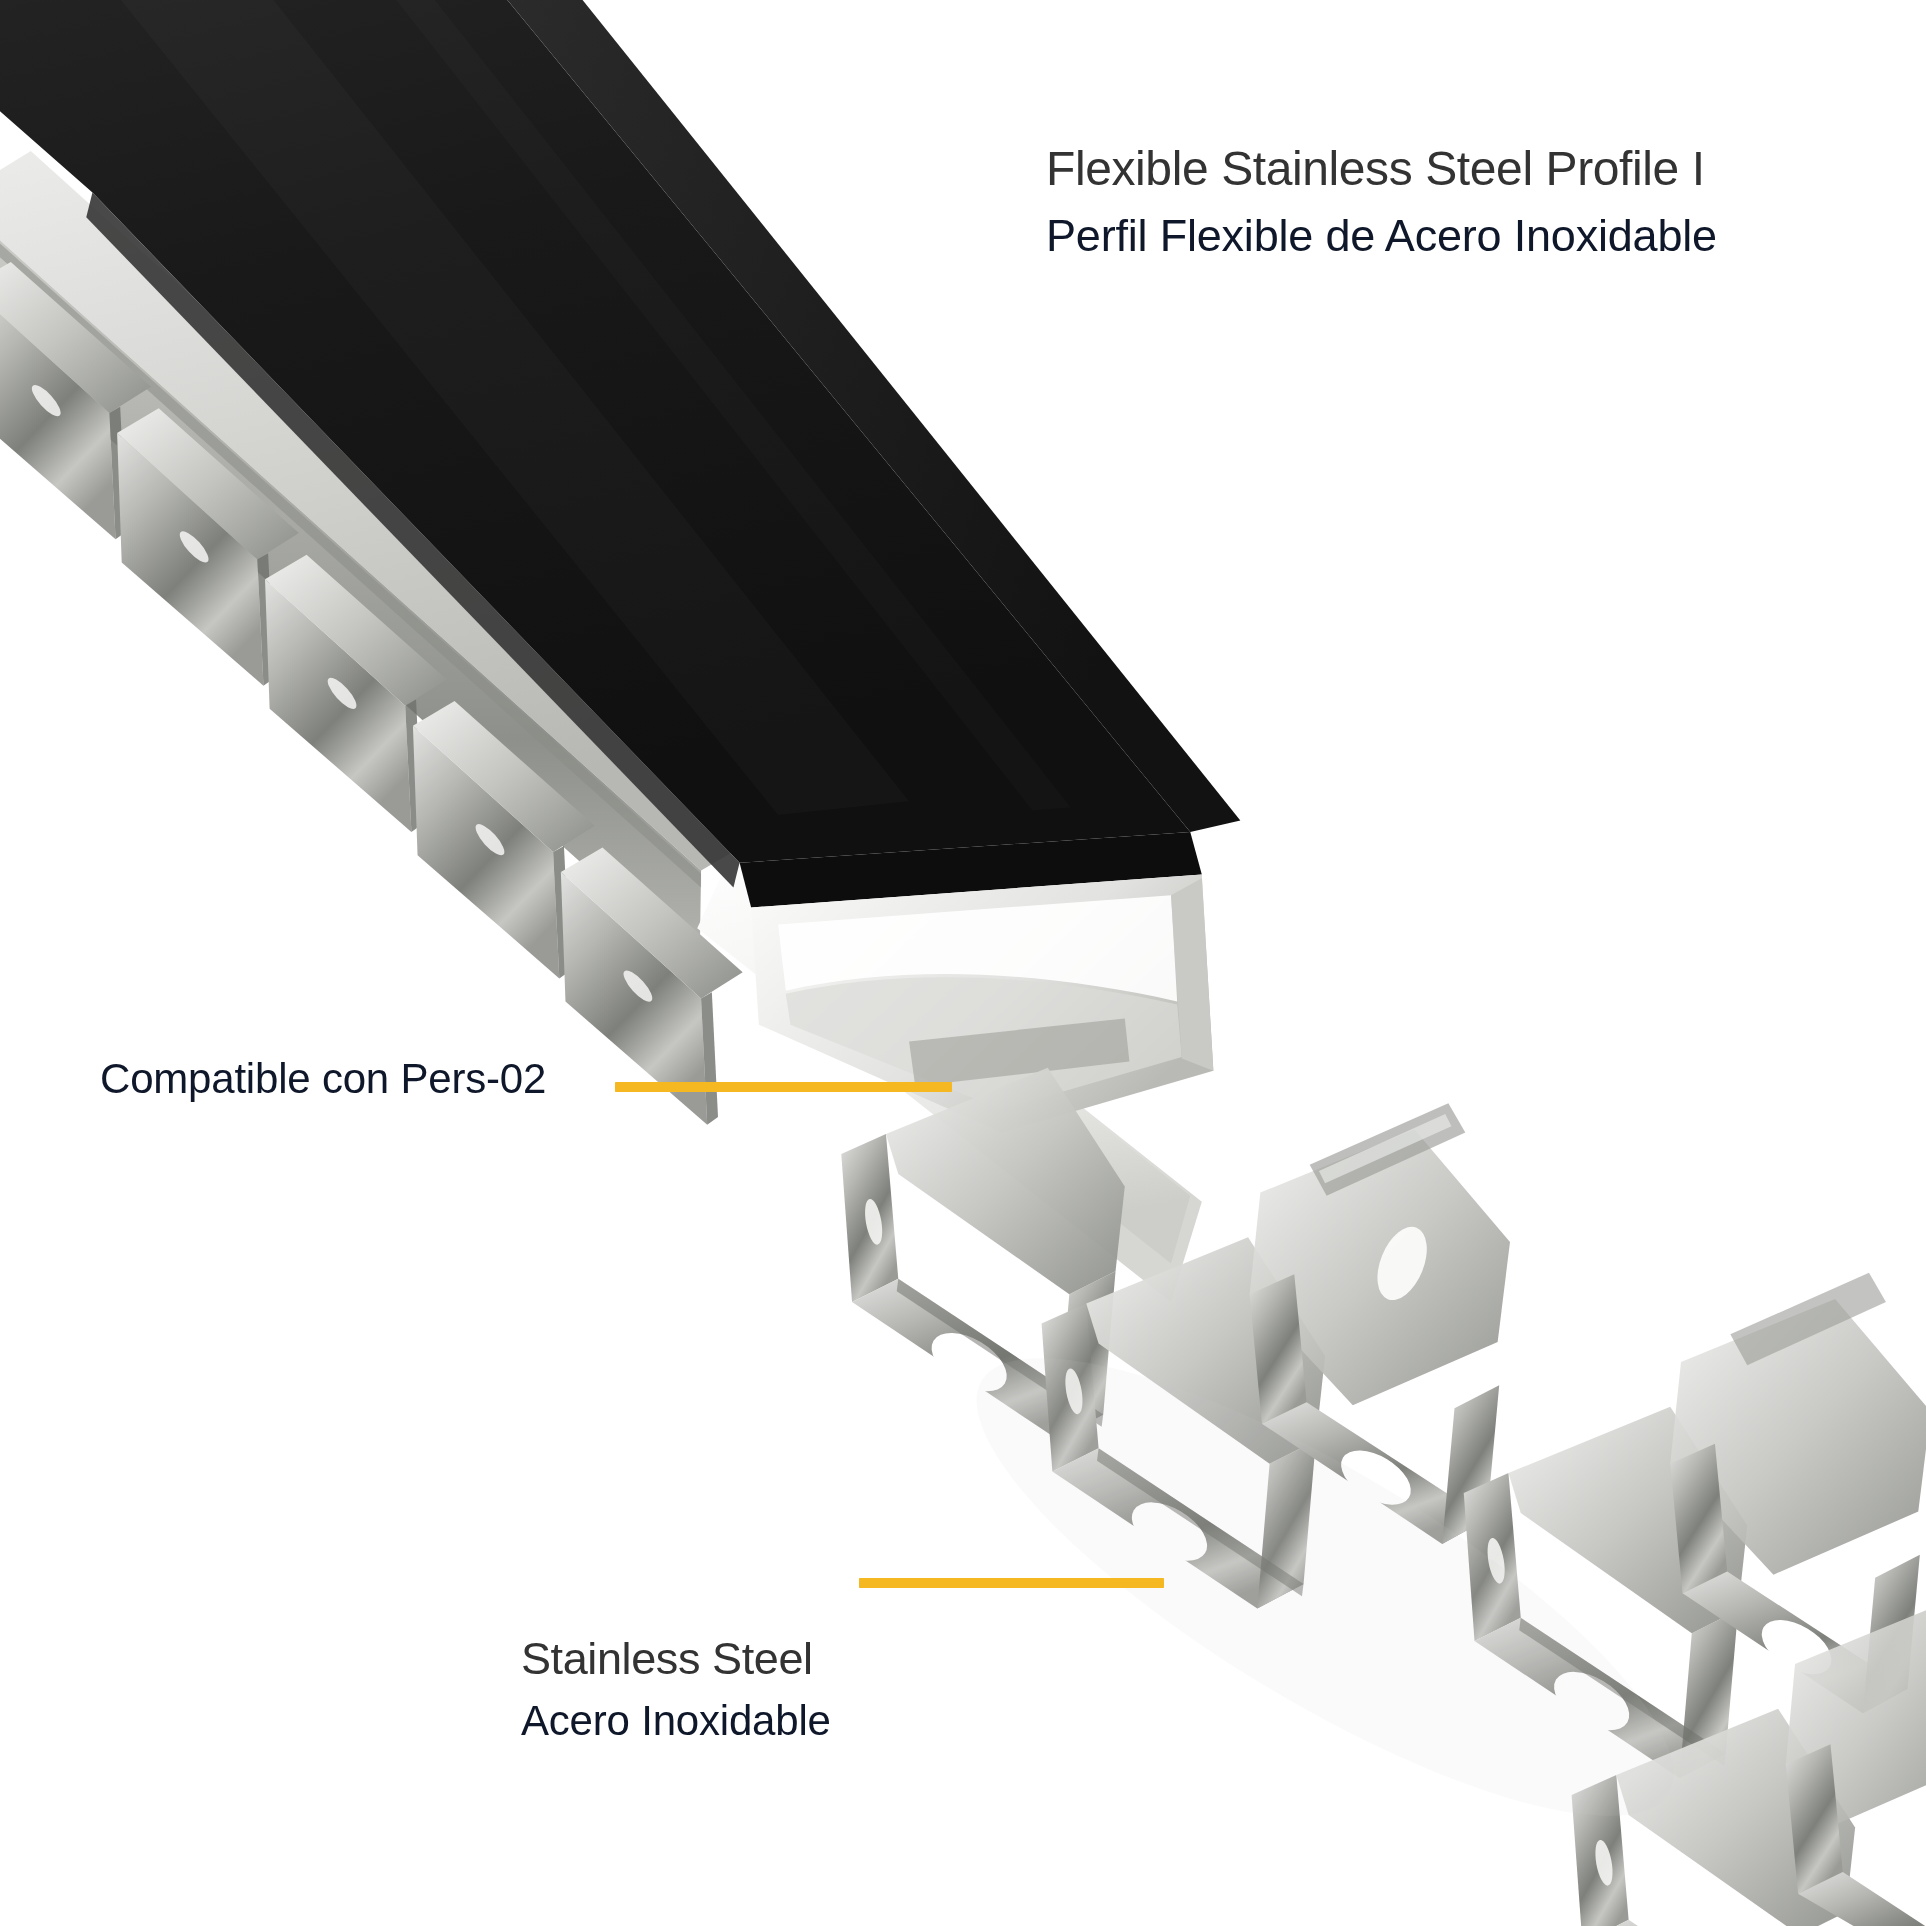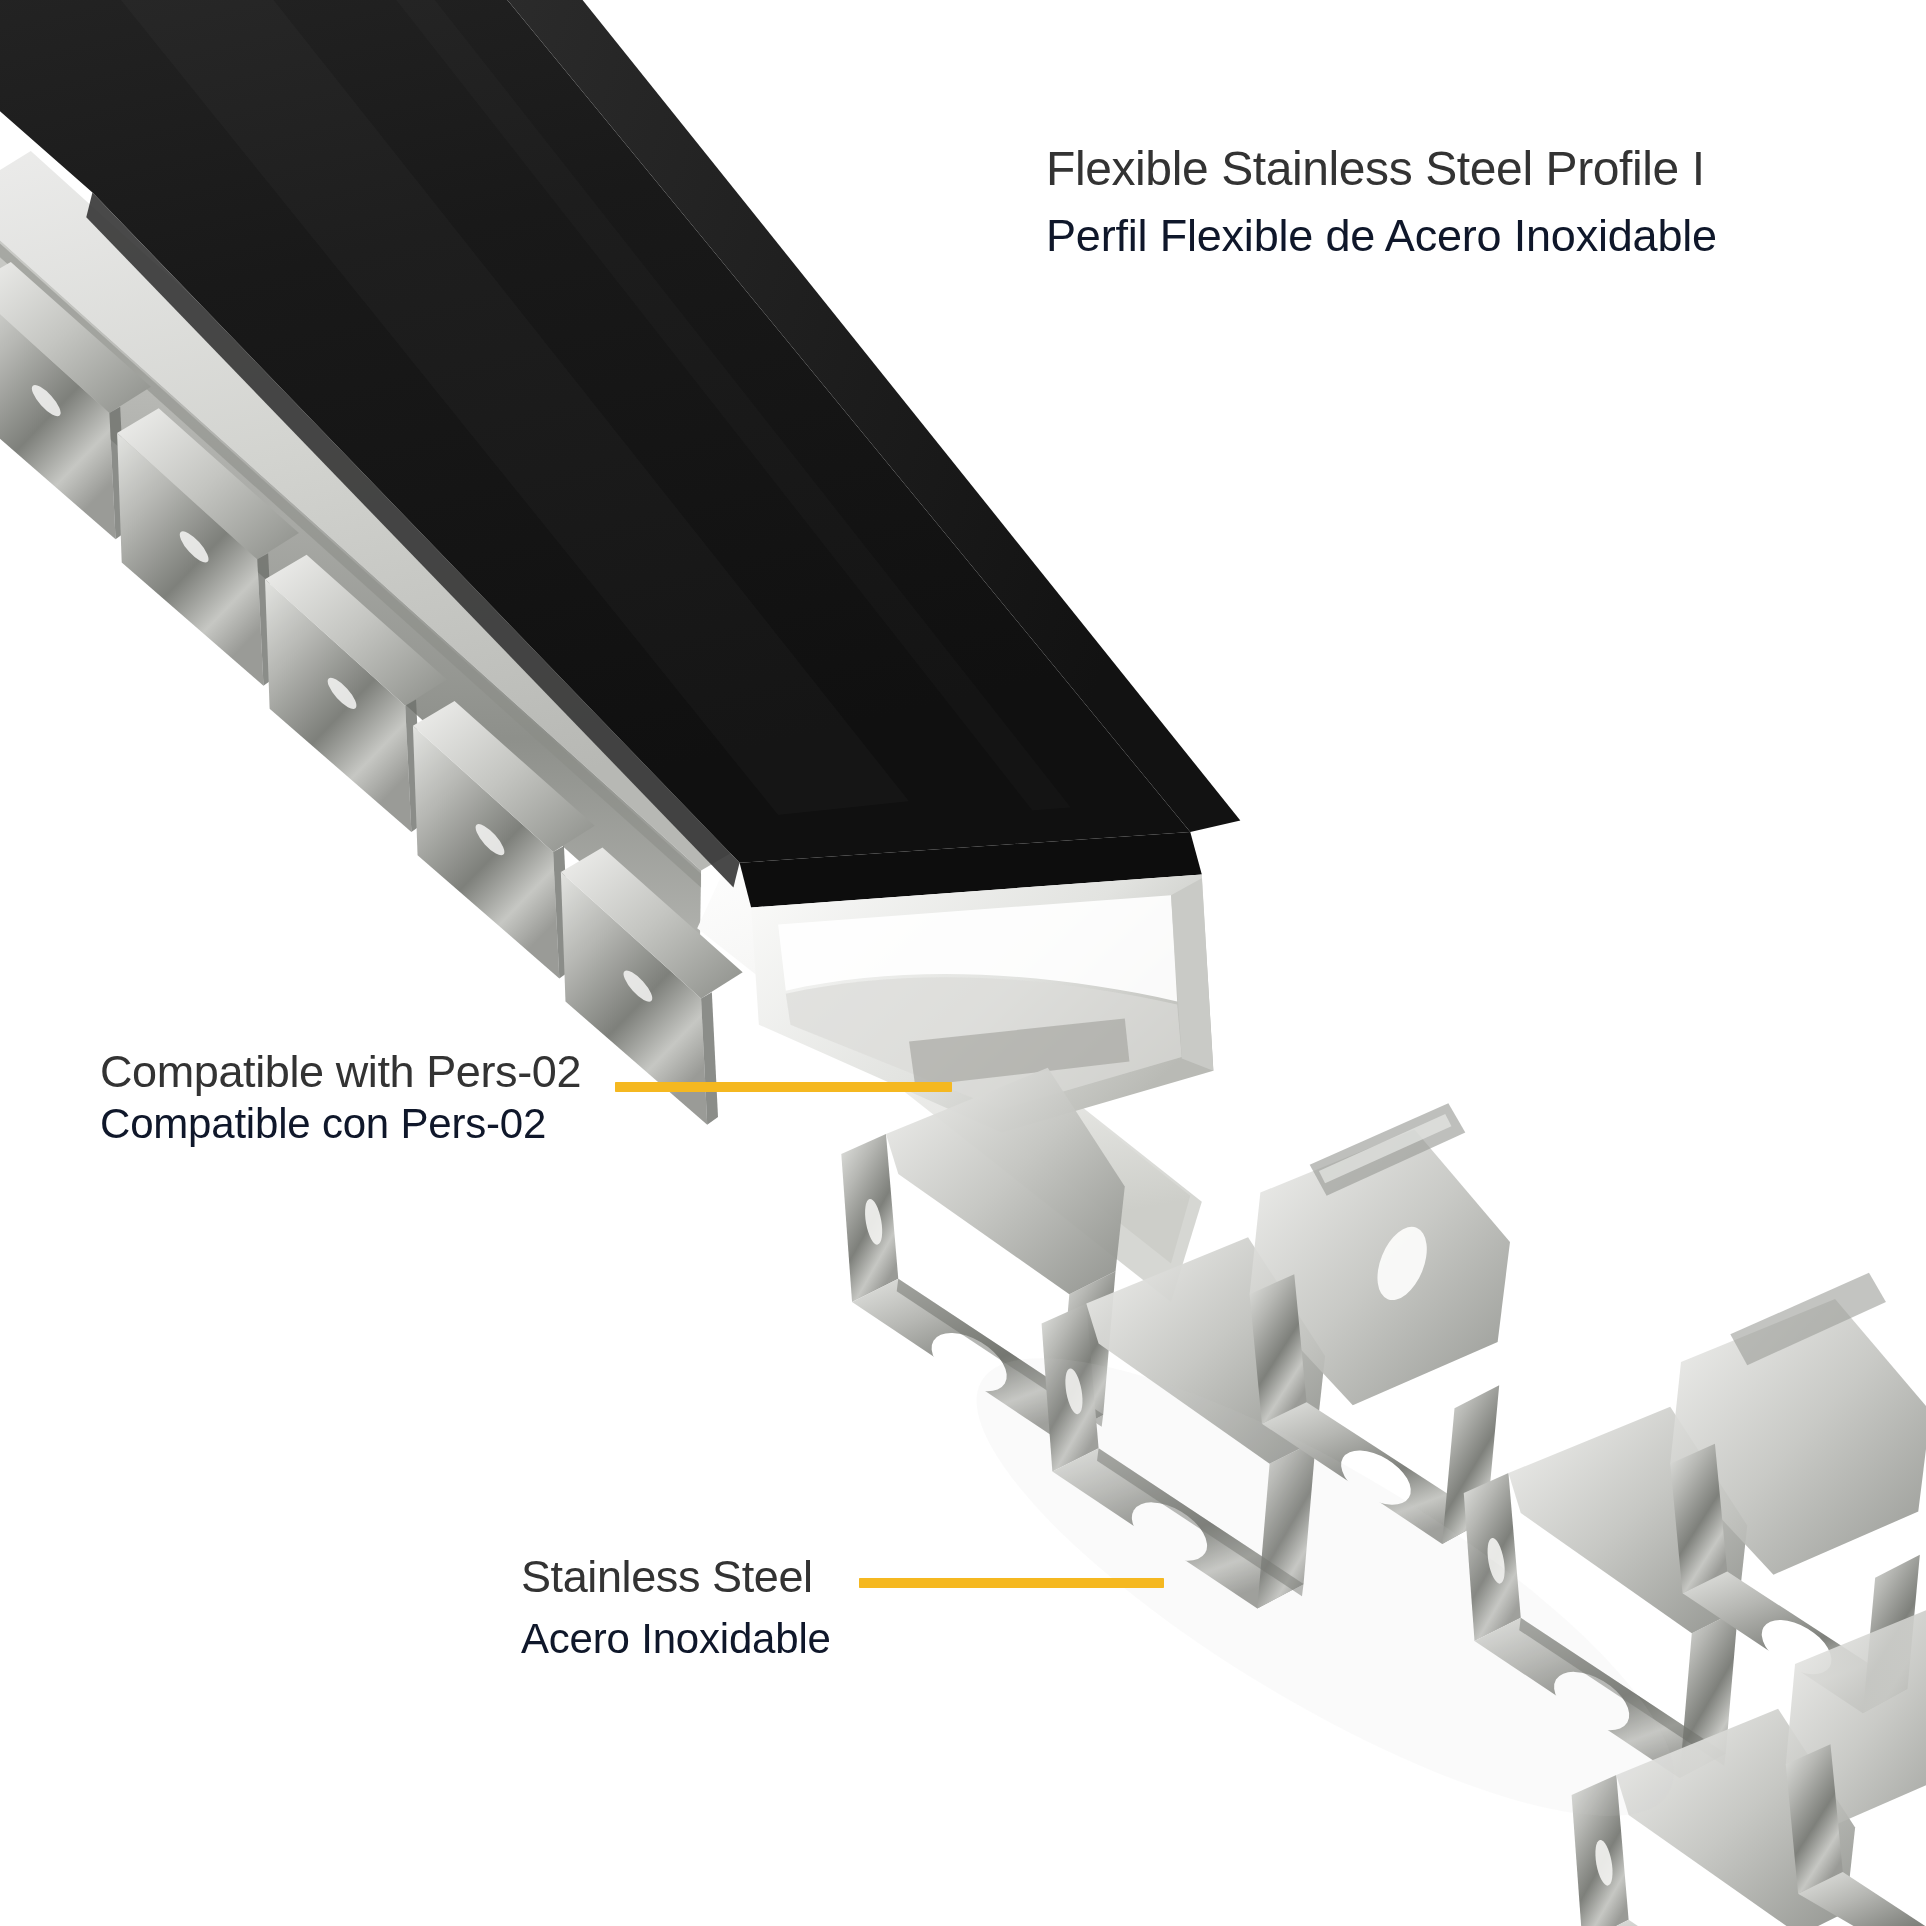--- a/index.html
+++ b/index.html
@@ -22,21 +22,21 @@
   }
 
   #title-block{position:absolute;left:1046px;top:145px;}
   #title-block .en{font-size:48px;}
   #title-block .es{font-size:45px;margin-top:20px;}
 
   #anno-pers{left:100px;top:1049px;}
   #anno-pers .en{font-size:45px;}
   #anno-pers .es{font-size:42px;margin-top:9px;}
 
-  #anno-steel{left:521px;top:1554px;}
+  #anno-steel{left:521px;top:1636px;}
   #anno-steel .en{font-size:45px;}
   #anno-steel .es{font-size:42px;margin-top:18.5px;}
 
   .leader{position:absolute;height:10px;border-radius:0.8px;}
   #leader-pers{left:615px;top:1082px;width:337px;}
   #leader-steel{left:859px;top:1578px;width:305px;}
 </style>
 </head>
 <body style="background: rgb(255, 255, 255);">
 
@@ -251,21 +251,20 @@
   <ellipse cx="1720" cy="2060" rx="520" ry="150" fill="#cfd0cc" opacity="0.10" transform="rotate(31 1720 2060)"></ellipse>
 </svg>
 </div>
 
 <div id="title-block" class="anno">
   <div class="en">Flexible Stainless Steel Profile I</div>
   <div class="es">Perfil Flexible de Acero Inoxidable</div>
 </div>
 
 <div id="anno-pers" class="anno">
-  <div class="en">Compatible with Pers-02</div>
   <div class="es">Compatible con Pers-02</div>
 </div>
 <div id="leader-pers" class="leader" style="background: rgb(245, 184, 32);"></div>
 
 <div id="anno-steel" class="anno">
   <div class="en">Stainless Steel</div>
   <div class="es">Acero Inoxidable</div>
 </div>
 <div id="leader-steel" class="leader" style="background: rgb(245, 184, 32);"></div>
 

